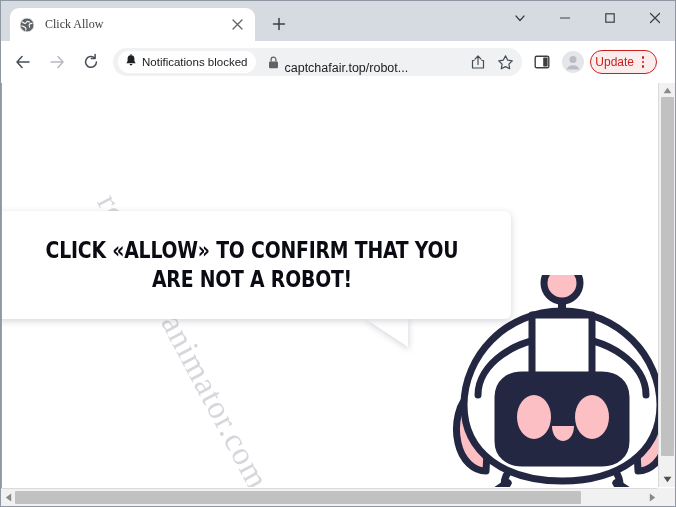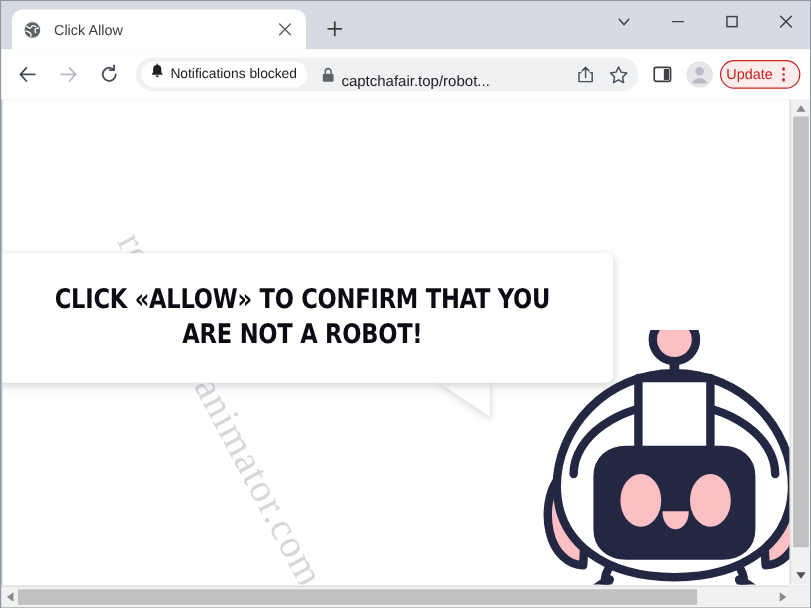--- a/index.html
+++ b/index.html
@@ -34,21 +34,21 @@
     padding: 0 9px;
   }
   .tab-favicon {
     width: 16px; height: 16px; flex: 0 0 16px;
     margin-right: 10px;
   }
   .tab-title {
     flex: 1 1 auto;
     font-size: 12px;
     color: #3c4043;
-    white-space: nowrap; overflow: hidden; text-overflow: ellipsis;
+    white-space: nowrap; overflow: hidden; text-overflow: ellipsis; font-family: Liberation Serif, serif;
   }
   .tab-close {
     width: 18px; height: 18px; flex: 0 0 18px;
     display: flex; align-items: center; justify-content: center;
     border-radius: 50%;
   }
   .newtab {
     width: 28px; height: 28px;
     margin-left: 10px; margin-bottom: 3px;
     display: flex; align-items: center; justify-content: center;
@@ -121,21 +121,21 @@
     display: flex; align-items: center; justify-content: center;
     margin: 0 3px 0 4px;
   }
   .update-pill {
     height: 24px; flex: 0 0 auto;
     border: 1px solid #c5221f;
     background: #fdecec;
     border-radius: 12px;
     display: flex; align-items: center;
     padding: 0 4px 0 4px;
-    margin-right: 2px;
+    margin-right: 12px;
   }
   .update-label {
     font-size: 12px; color: #c5221f; white-space: nowrap;
   }
   .update-dots {
     width: 18px; height: 20px;
     display: flex; flex-direction: column;
     align-items: center; justify-content: center;
     gap: 2px;
   }

